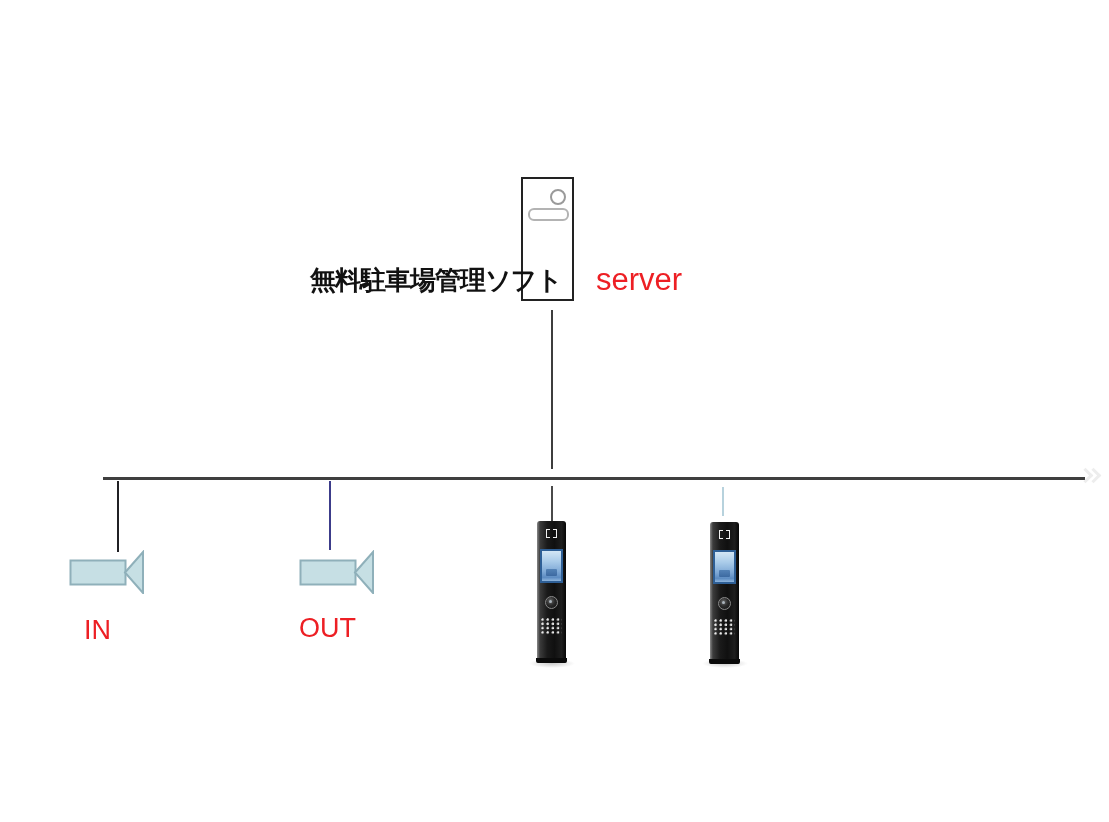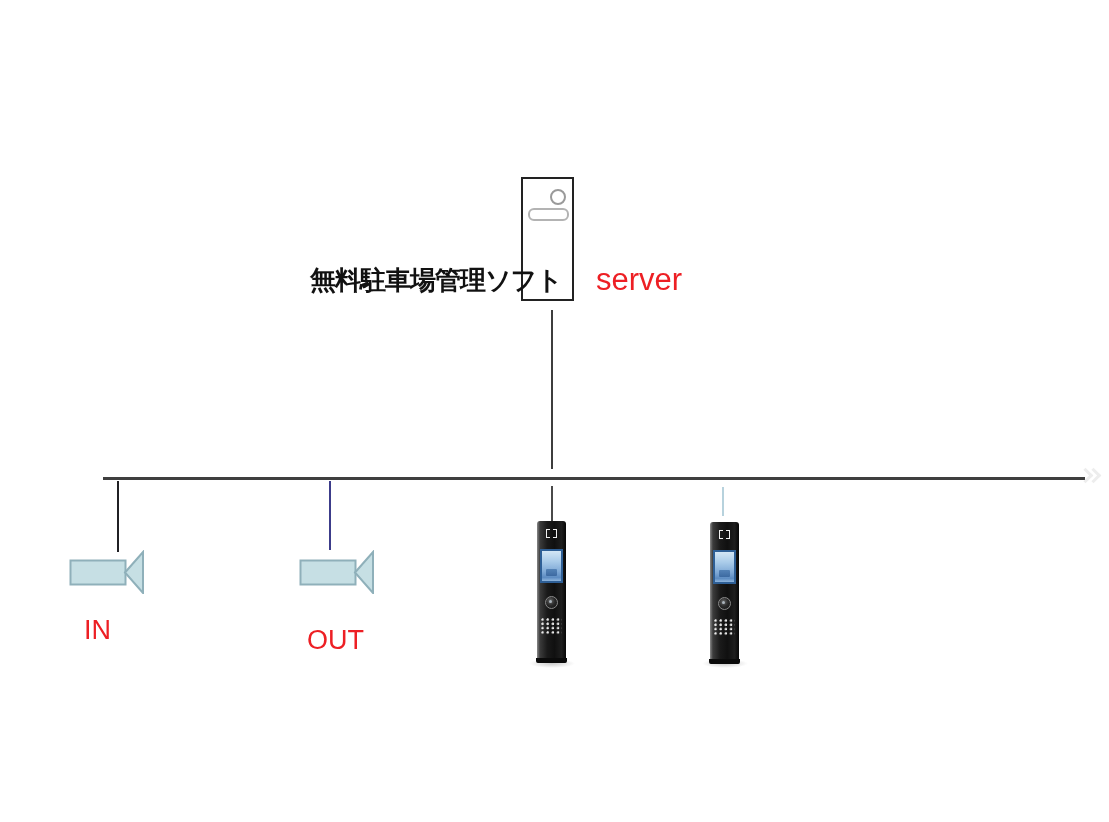--- a/index.html
+++ b/index.html
@@ -46,21 +46,21 @@
   .server-label {
     left: 596px; top: 262px;
     font-size: 31px; color: var(--label-red, #ed1f24);
     white-space: nowrap;
   }
   .cam-label {
     font-size: 27px; color: var(--label-red, #ed1f24);
     white-space: nowrap;
   }
   .cam-label.in  { left: 84px;  top: 615px; }
-  .cam-label.out { left: 307px; top: 613px; margin-top: 12px; }
+  .cam-label.out { left: 299px; top: 613px; }
 
   
   .bus-line {
     left: 103px; top: 477px; width: 982px; height: 3px;
     background: var(--bus-line, #3f3f3f);
   }
   .vline { width: 2px; }
   .server-line { left: 551px; top: 310px; height: 159px; background: #3d3d3d; }
   .in-line     { left: 117px; top: 481px; height: 71px;  background: #202024; }
   .out-line    { left: 329px; top: 481px; height: 69px;  background: var(--out-line-navy, #3c3c8a); }

